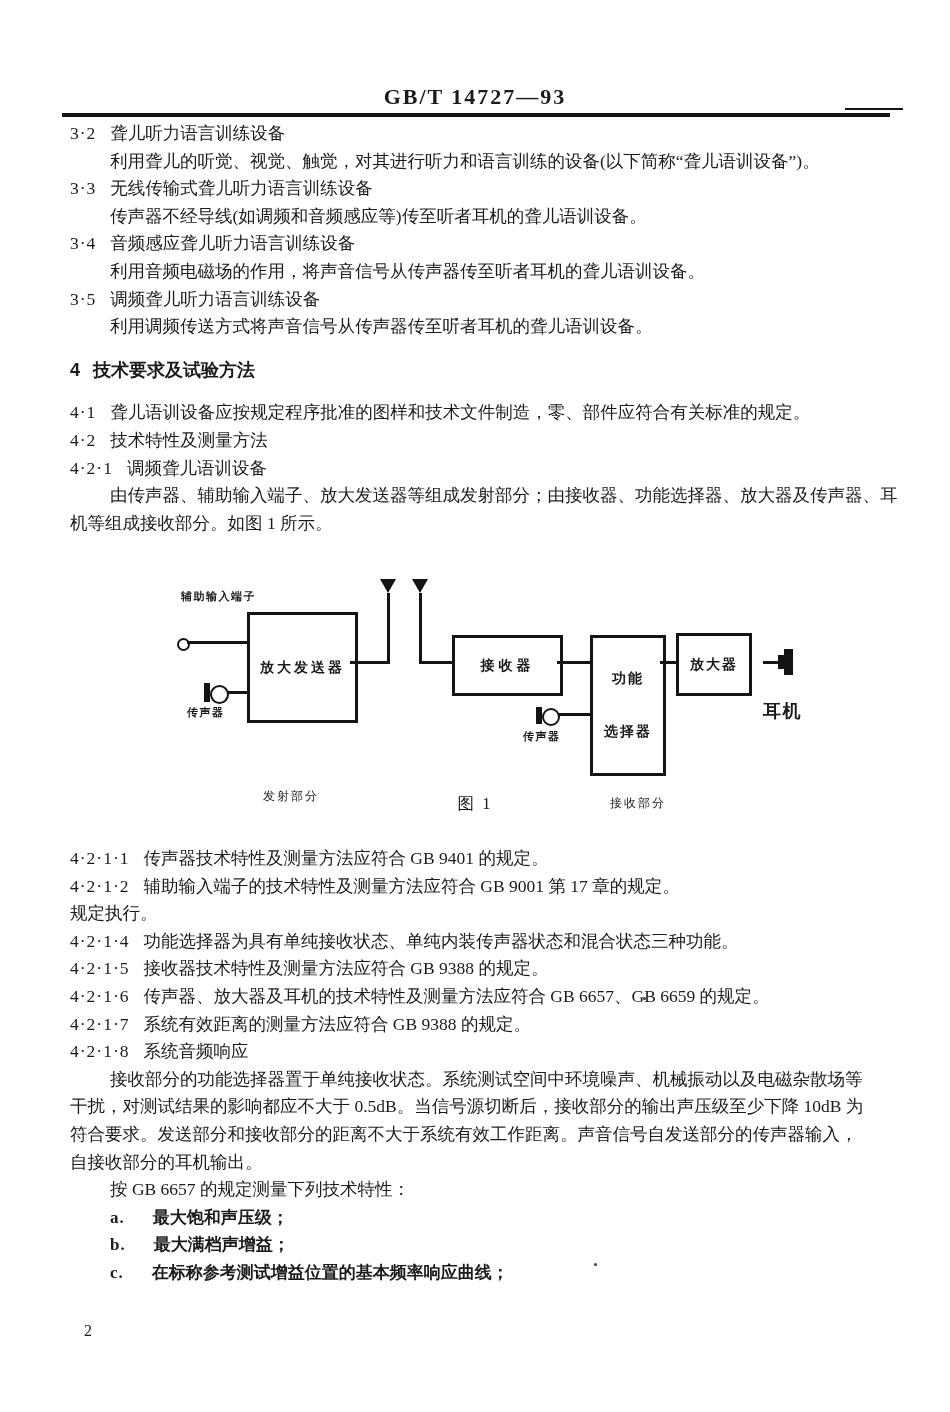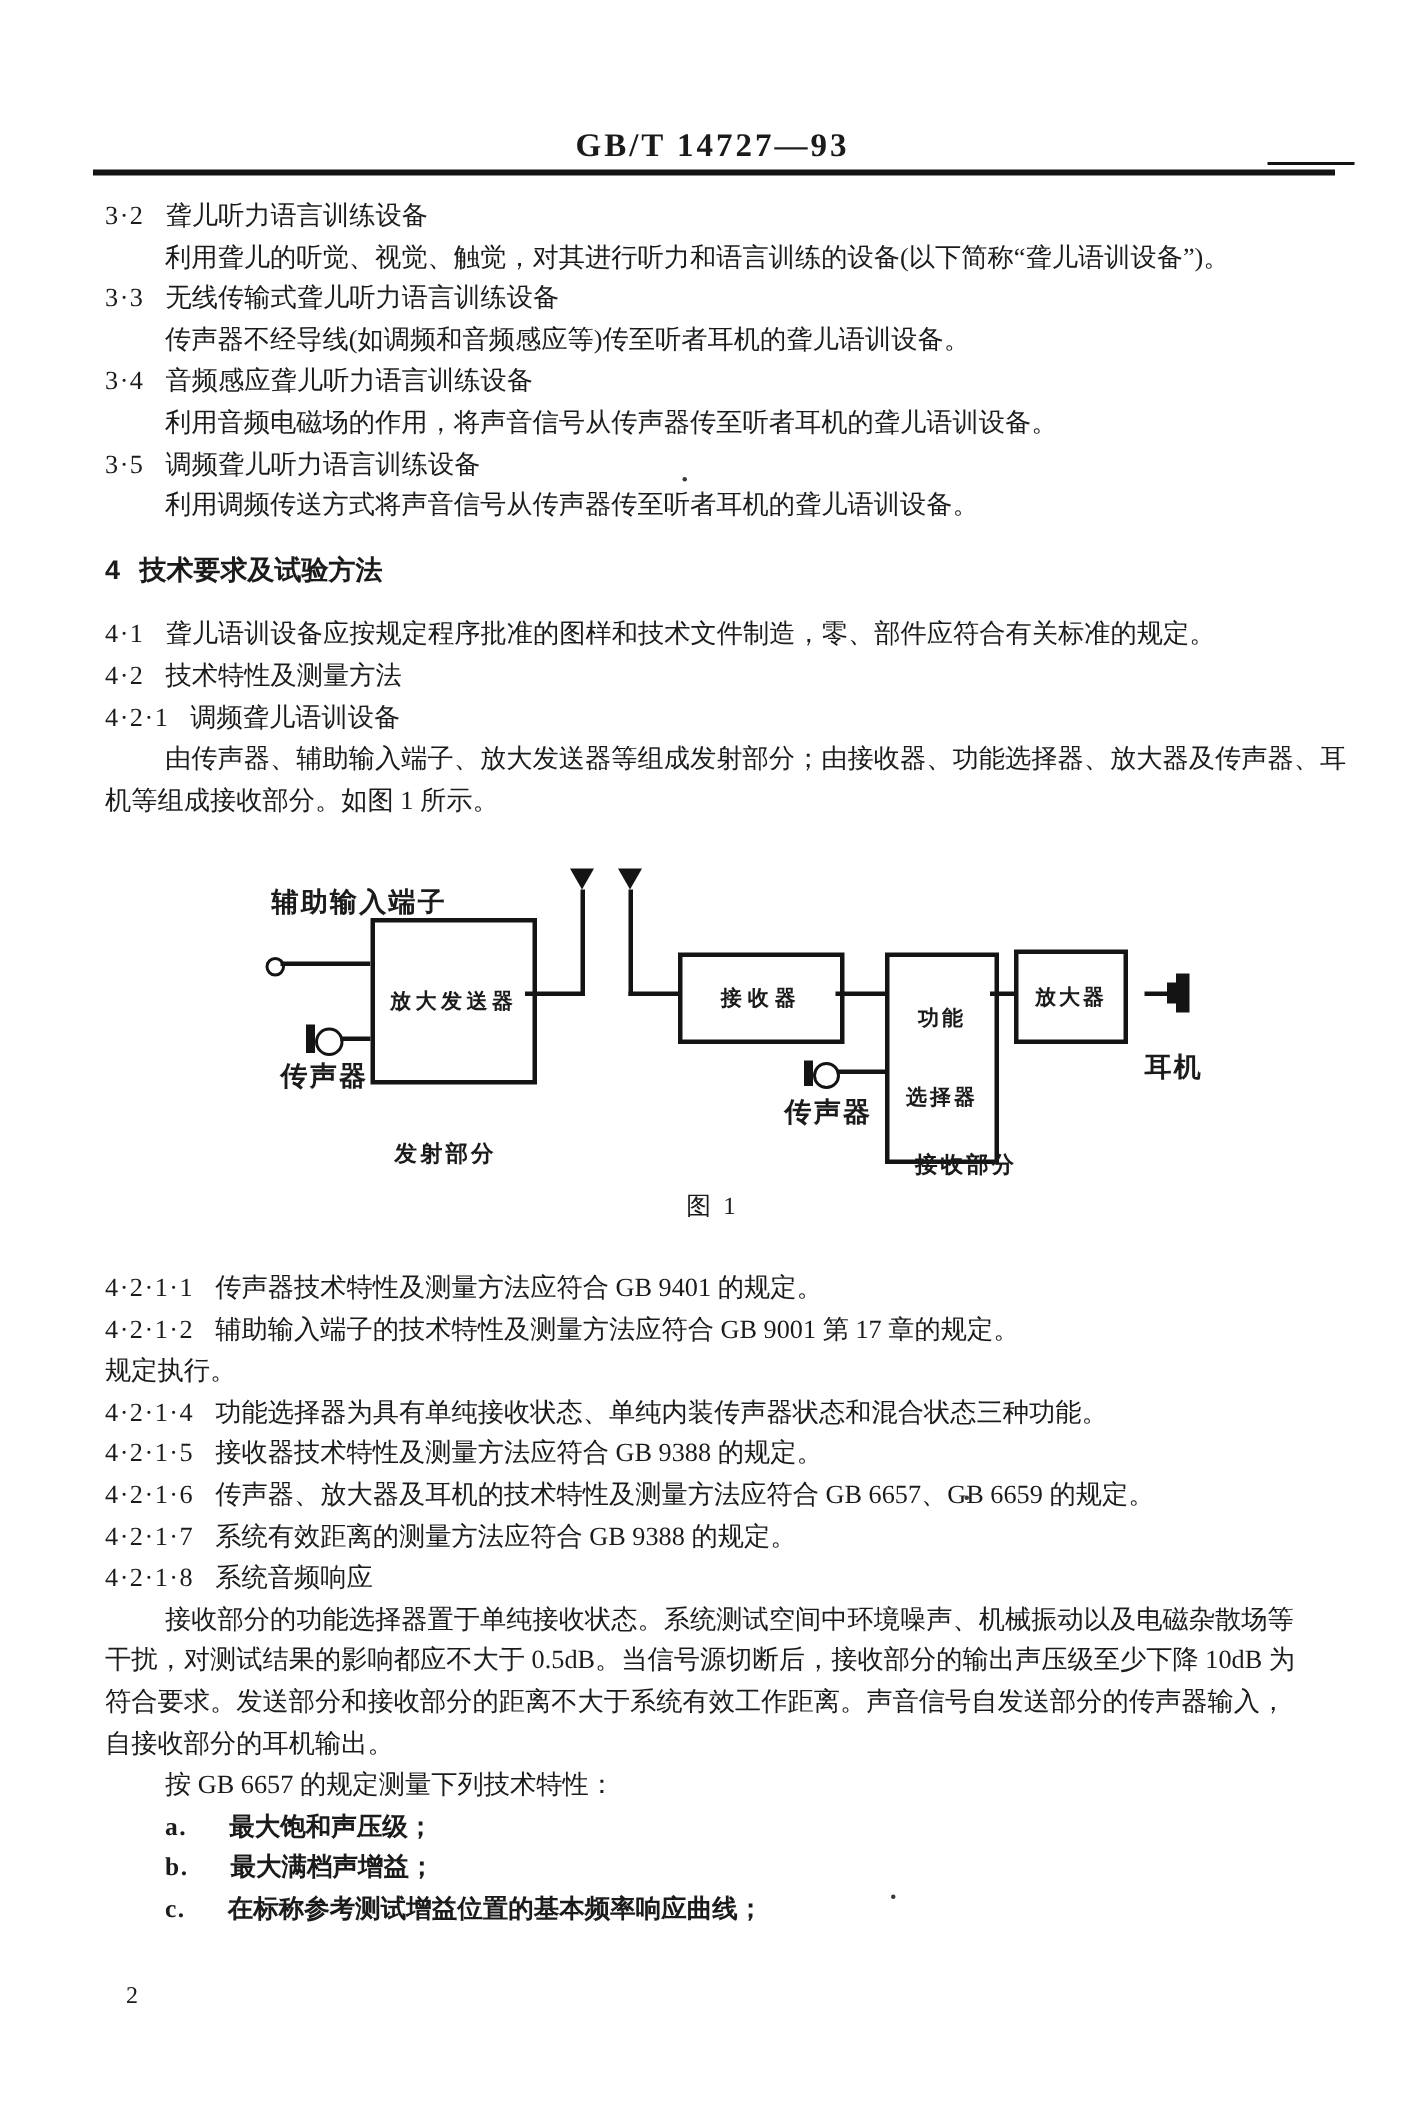--- a/index.html
+++ b/index.html
@@ -12,41 +12,41 @@
   .doc-title{
     position:absolute; top:84px; left:0; width:100%;
     text-align:center; font-weight:bold; font-size:22px; letter-spacing:2px;
     font-family:"Liberation Serif","DejaVu Serif",serif;
   }
   .rule-main{position:absolute; top:113px; left:62px; width:828px; height:4px; background:#141414;}
   .rule-frag{position:absolute; top:108px; left:845px; width:58px; height:2px; background:#141414;}
 
   
   .textblock{position:absolute; left:70px; right:40px;}
-  .blockA{top:130px;}
+  .blockA{top:120px;}
   .blockB{top:845px;}
   .line{height:27.6px; line-height:27.6px; white-space:nowrap; font-size:17.5px;}
   .line .num{display:inline-block; margin-right:14px; letter-spacing:1px;}
   .ind{padding-left:40px;}
   .chap{
     font-family:"Liberation Sans","DejaVu Sans",sans-serif;
     font-weight:bold; font-size:18px; margin-top:16px; margin-bottom:15px;
   }
   .chap .num{margin-right:12px;}
   .list{
     padding-left:40px; font-family:"Liberation Sans","DejaVu Sans",sans-serif;
     font-weight:bold; font-size:17px;
   }
   .list .num{margin-right:28px; font-family:"Liberation Serif","DejaVu Serif",serif;}
 
   
   .figure{position:absolute; top:540px; left:0; width:950px; height:300px;}
   .fig-label{
     position:absolute; font-family:"Liberation Sans","DejaVu Sans",sans-serif;
-    font-weight:bold; font-size:18px; letter-spacing:1.5px; white-space:nowrap;
+    font-weight:bold; font-size:11px; letter-spacing:1.5px; white-space:nowrap;
   }
   .fig-box{
     position:absolute; border:3px solid #141414; background:#fff;
     display:flex; align-items:center; justify-content:center;
     font-family:"Liberation Sans","DejaVu Sans",sans-serif;
     font-weight:bold; font-size:14px; letter-spacing:3px; text-align:center;
   }
   .fig-box.func{flex-direction:column; justify-content:space-around; padding:14px 0;}
   .hline{position:absolute; height:3px; background:#141414;}
   .vline{position:absolute; width:3px; background:#141414;}
@@ -59,21 +59,21 @@
     position:absolute; width:9px; height:9px; border:2px solid #141414;
     border-radius:50%; background:#fff;
   }
   .mic-bar{position:absolute; background:#141414;}
   .mic-circle{
     position:absolute; border:2.5px solid #141414; border-radius:50%; background:#fff;
   }
   .ear-rect{position:absolute; background:#141414;}
   .section-label{
     position:absolute; font-family:"Liberation Sans","DejaVu Sans",sans-serif;
-    font-weight:bold; font-size:15px; letter-spacing:2px; white-space:nowrap;
+    font-weight:normal; font-size:12px; letter-spacing:2px; white-space:nowrap;margin-top:28px;
   }
   .fig-caption{
     position:absolute; left:0; width:100%; text-align:center;
     font-size:16.5px; letter-spacing:2px;
   }
   .page-number{position:absolute; left:84px; top:1322px; font-size:16px;}
   .speck{position:absolute; width:3px; height:3px; background:#3a3a3a; border-radius:50%;}
 </style>
 </head>
 <body>

